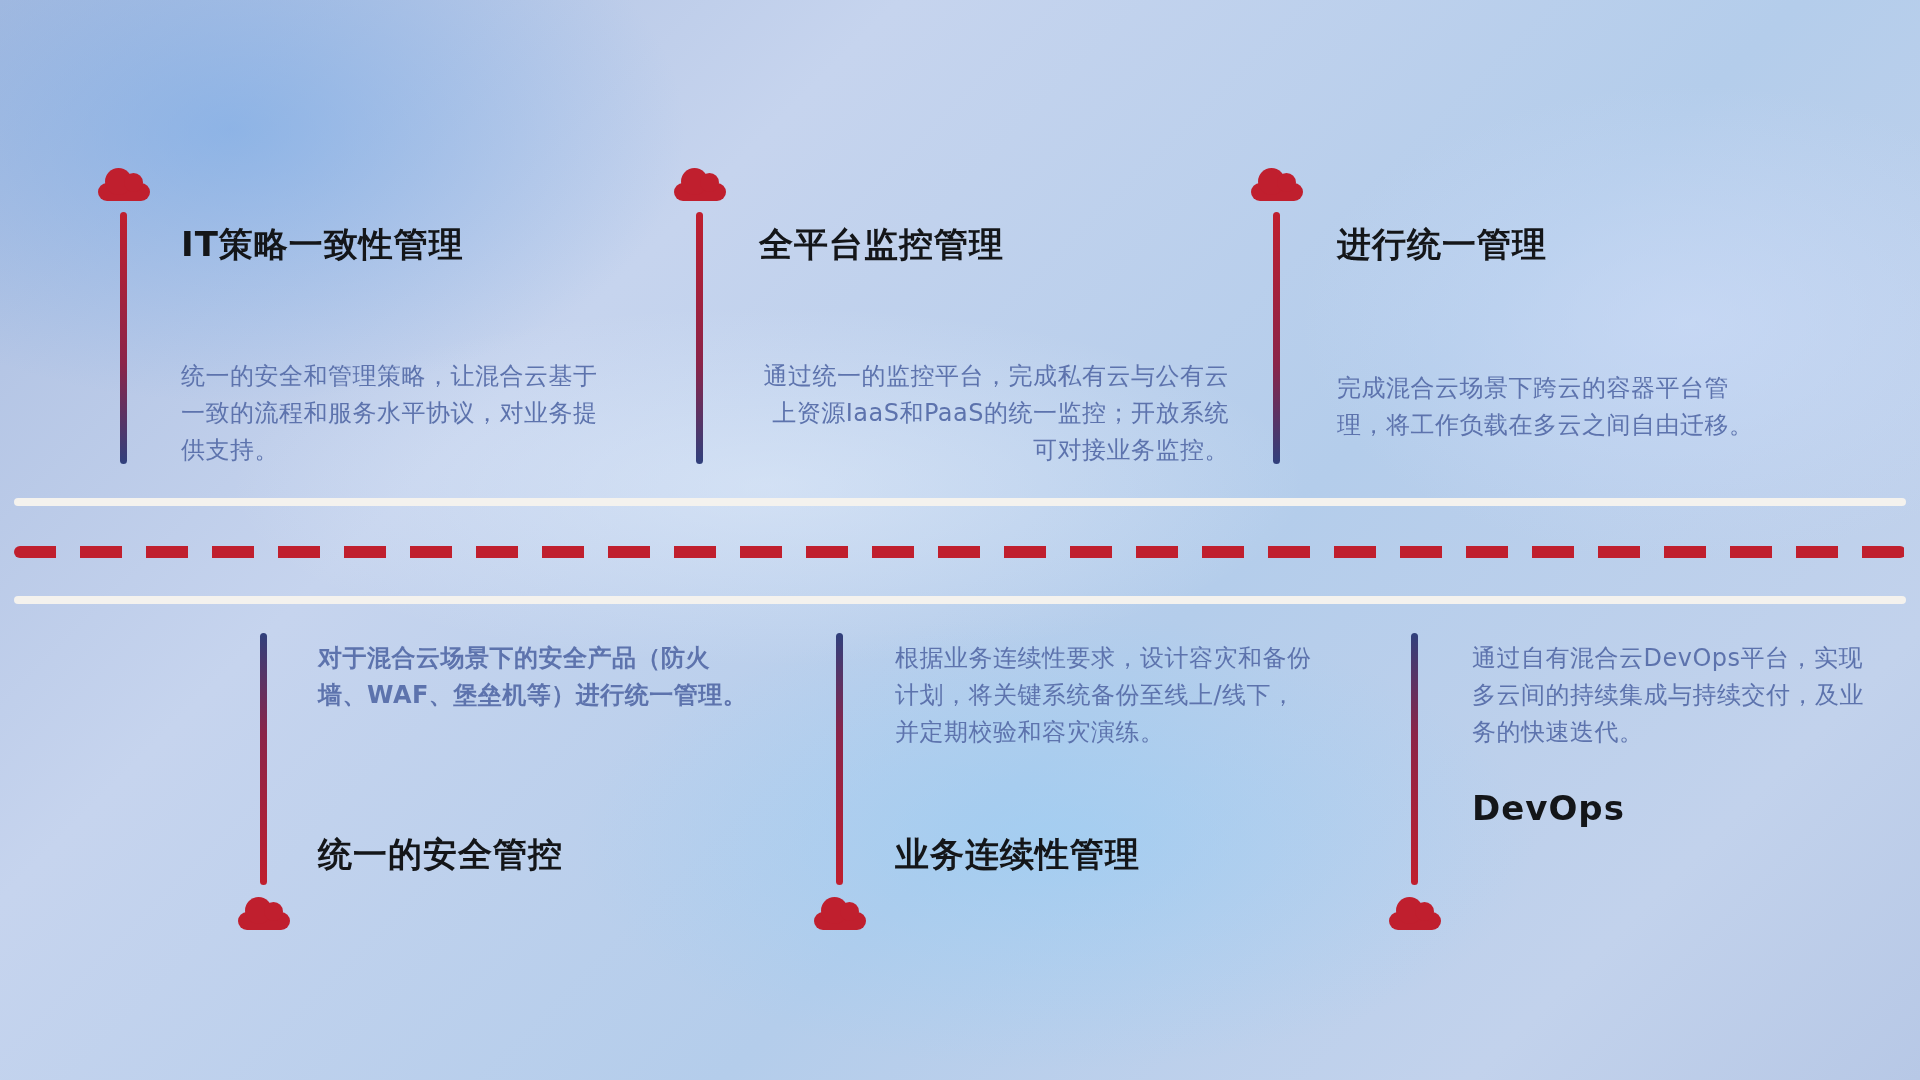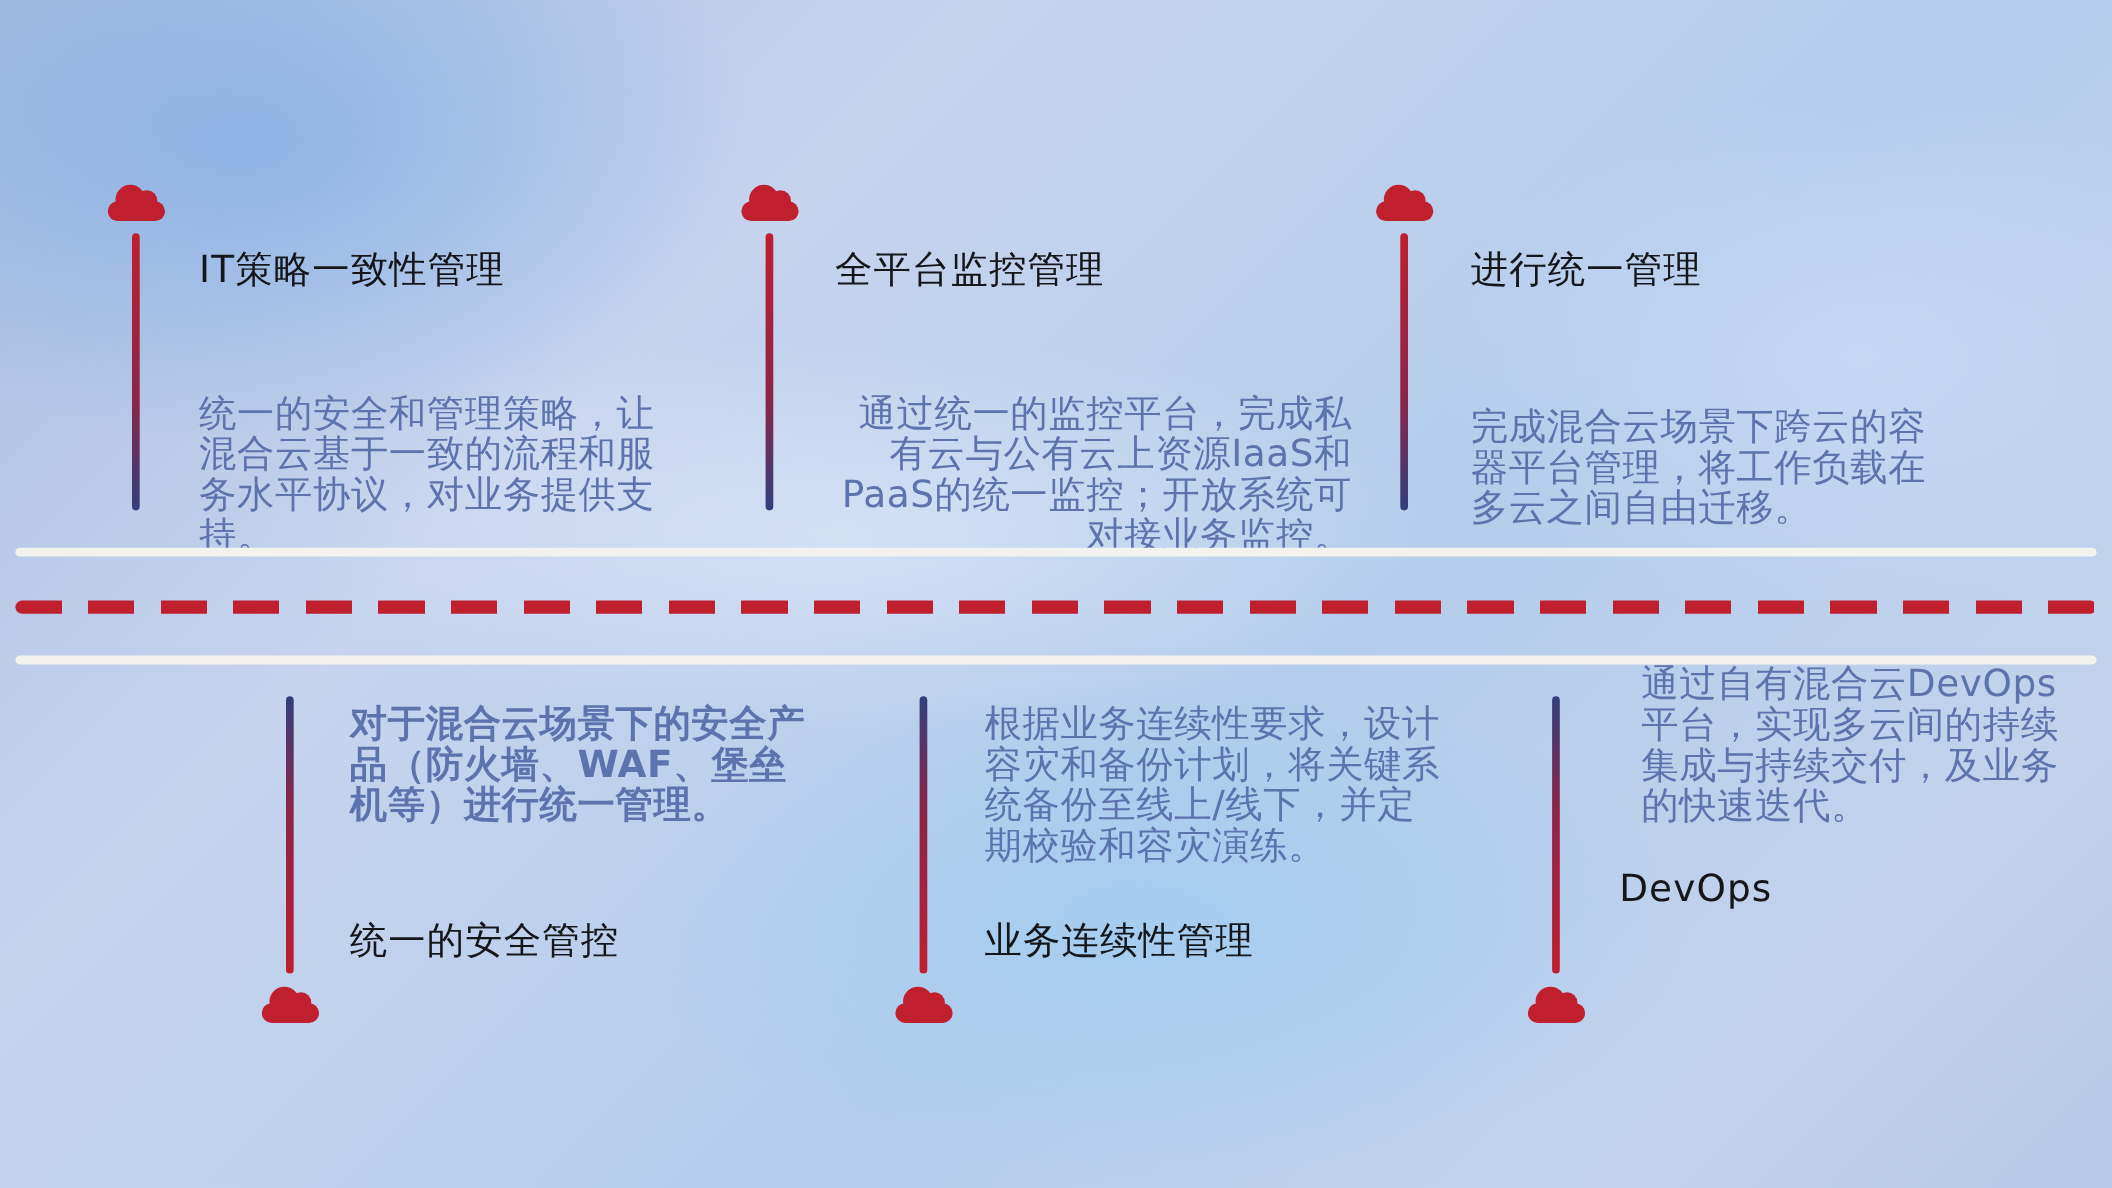--- a/index.html
+++ b/index.html
@@ -69,29 +69,29 @@
     background: repeating-linear-gradient(90deg,
       var(--red) 0px, var(--red) 42px,
       transparent 42px, transparent 66px);
     border-radius: 6px;
   }
 
   
   .item-title {
     position: absolute;
     font-size: 34px;
-    font-weight: 400;
+    font-weight: 700;
     color: #141619;
     letter-spacing: 1px;
     white-space: nowrap;
     text-align: right;
   }
   .item-desc {
     position: absolute;
-    font-size: 34px;
+    font-size: 24px;
     line-height: 37px;
     color: #5d73ad;
     letter-spacing: 0.5px;
   }
 </style>
 </head>
 <body>
 
 <div class="canvas" style="--red:#c01f2e;">
 
@@ -118,17 +118,17 @@
   <div class="item-desc" style="left: 318px; top: 640px; width: 430px; font-weight: bold;">对于混合云场景下的安全产品（防火墙、WAF、堡垒机等）进行统一管理。</div>
   <div class="item-title" style="left: 318px; top: 832px;">统一的安全管控</div>
   <div class="cloud" style="left: 238px; top: 912px;"></div>
 
   <div class="vline up" style="left: 836px; top: 633px; height: 252px;"></div>
   <div class="item-desc" style="left: 895px; top: 640px; width: 420px;">根据业务连续性要求，设计容灾和备份计划，将关键系统备份至线上/线下，并定期校验和容灾演练。</div>
   <div class="item-title" style="left: 895px; top: 832px;">业务连续性管理</div>
   <div class="cloud" style="left: 814px; top: 912px;"></div>
 
   <div class="vline up" style="left: 1411px; top: 633px; height: 252px;"></div>
-  <div class="item-desc" style="left: 1472px; top: 604px; width: 410px; margin-left: 20px;">通过自有混合云DevOps平台，实现多云间的持续集成与持续交付，及业务的快速迭代。</div>
+  <div class="item-desc" style="left: 1472px; top: 640px; width: 410px;">通过自有混合云DevOps平台，实现多云间的持续集成与持续交付，及业务的快速迭代。</div>
   <div class="item-title" style="left: 1472px; top: 788px;">DevOps</div>
   <div class="cloud" style="left: 1389px; top: 912px;"></div>
 
 </div>
 
 </body></html>

